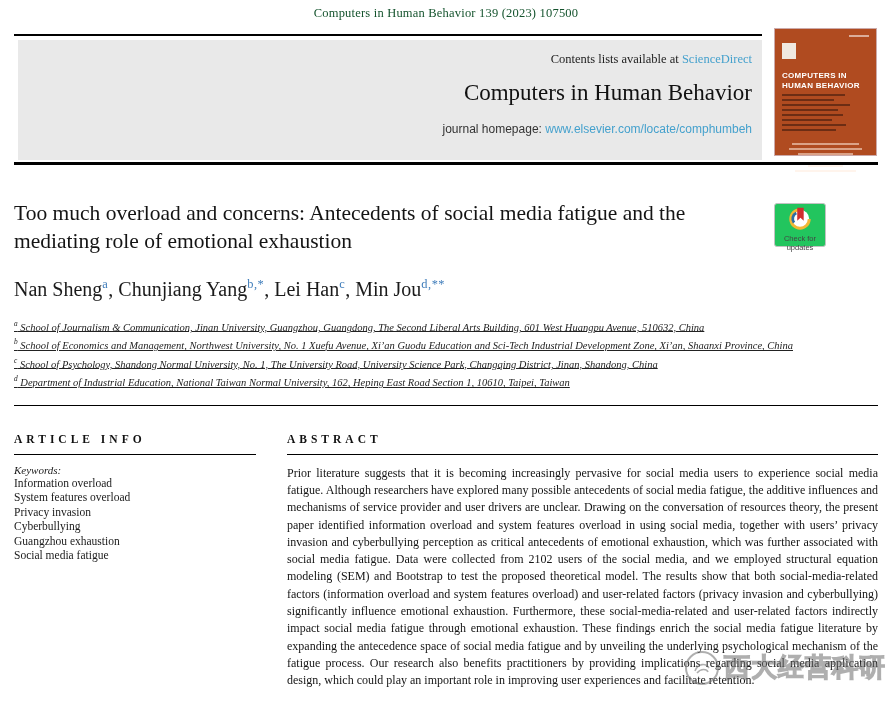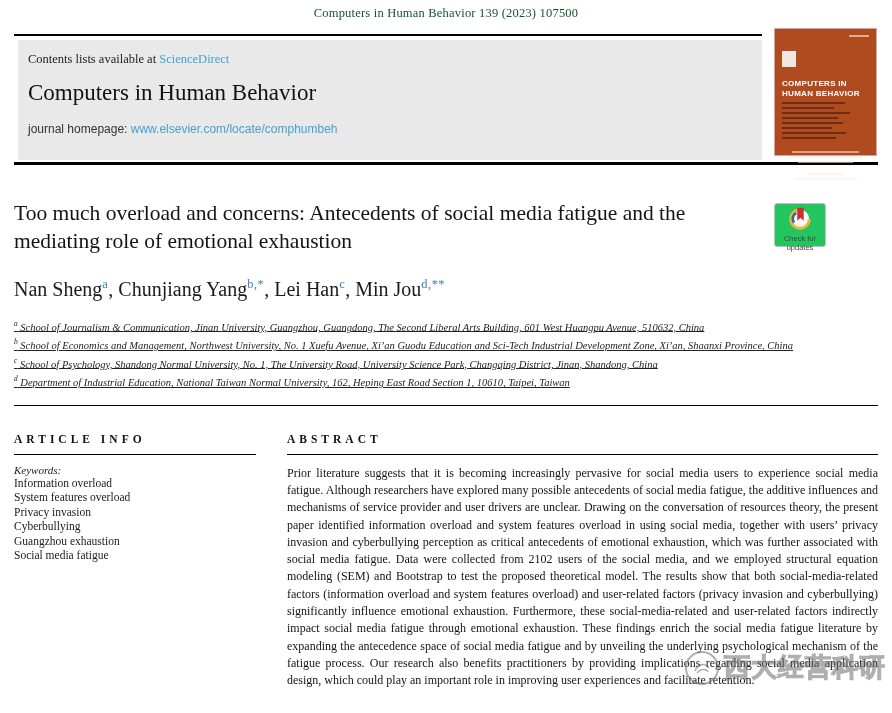--- a/index.html
+++ b/index.html
@@ -24,36 +24,36 @@
     flex: 1; border-top: 2px solid #000; display: flex; padding-top: 4px;
   }
   .logo-col { width: 118px; text-align: center; padding-top: 4px; }
   .tree { width: 86px; height: 84px; display: block; margin: 0 auto; }
   .elsevier-name {
     font-size: 19px; color: #e8751a; letter-spacing: 0.5px;
     font-family: "Liberation Serif", serif; margin-top: 1px;
   }
   .gray-box {
     flex: 1; background: #e9e9e9; margin-left: 4px;
-    text-align: left; padding: 12px 10px 10px 10px; height: 120px;
+    text-align: right; padding: 12px 10px 10px 10px; height: 120px;
   }
   .contents-line { font-size: 12.5px; color: #222; }
   .contents-line .link { color: #45a1cd; }
   .journal-title { font-size: 23px; color: #111; margin-top: 13px; font-weight: 400; }
   .homepage-line {
     font-family: "Liberation Sans", sans-serif; font-size: 12px;
     color: #333; margin-top: 16px;
   }
   .homepage-line .link { color: #45a1cd; }
 
   
   .cover-wrap { width: 112px; margin-left: 4px; padding: 0 0 0 8px; margin-top: -6px; }
   .cover {
     width: 103px; height: 128px; background: #b04b20;
-    border: 1px solid #caa; padding: 22px 7px; position: relative;
+    border: 1px solid #caa; padding: 14px 7px; position: relative;
     font-family: "Liberation Sans", sans-serif;
   }
   .cover-topbox { width: 14px; height: 16px; background: #f0e8e0; display: inline-block; }
   .cover-issn { position: absolute; top: 6px; right: 7px; width: 20px; height: 2px; background: rgba(255,255,255,0.55); }
   .cover-title { color: #ffffff; font-size: 8px; font-weight: bold; letter-spacing: 0.3px; margin-top: 8px; line-height: 10px; }
   .cbar { height: 2px; background: rgba(40,15,8,0.5); margin-top: 3px; }
   .cbar.light { background: rgba(255,235,220,0.55); }
   .cbars-mid { margin-top: 9px; display: flex; flex-direction: column; align-items: center; }
   .cbars-mid .cbar { width: 70%; }
   .cbars-bot { margin-top: 7px; display: flex; flex-direction: column; align-items: center; }

